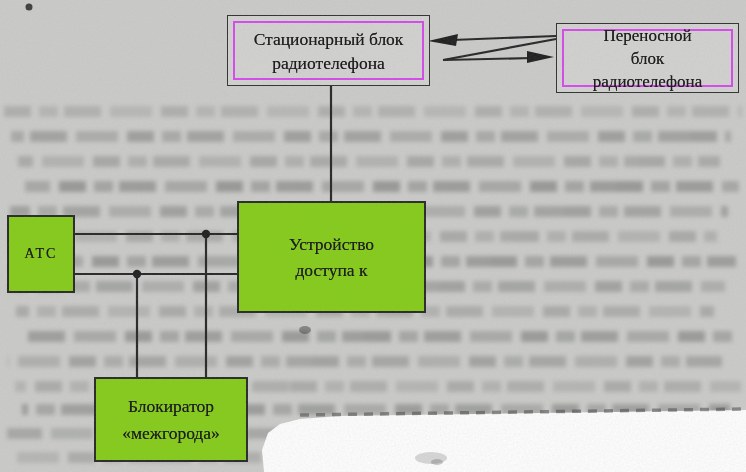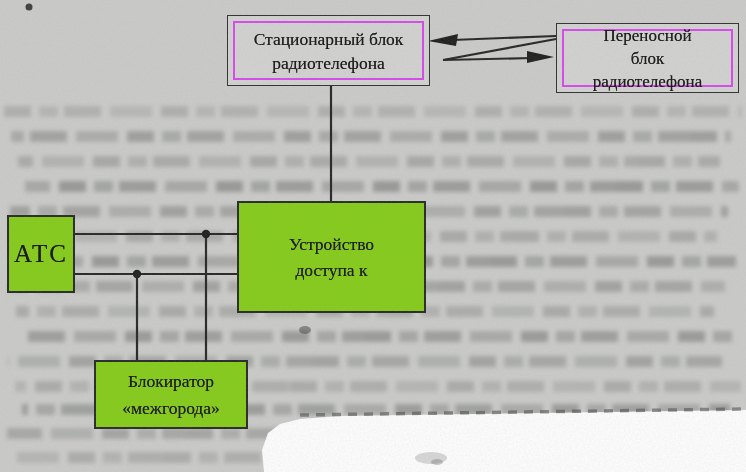--- a/index.html
+++ b/index.html
@@ -33,22 +33,22 @@
   .dbl-inner{
     box-sizing:border-box;width:100%;height:100%;
     border:2px solid #d946ef;
     display:flex;flex-direction:column;justify-content:center;
     text-align:center;color:#141414;
   }
   .bline{text-shadow:0 0 .6px rgba(10,10,10,.7);}
   #box-stationary{left:227px;top:15px;width:203px;height:71px;font-size:17.5px;line-height:24px;}
   #box-portable {left:556px;top:3px; width:183px;height:70px;font-size:17px;  line-height:23px;margin-top:20px;}
   #box-coder    {left:237px;top:201px;width:189px;height:112px;font-size:17.5px;line-height:26px;}
-  #box-ats      {left:7px;  top:215px;width:68px; height:78px; font-size:25px; letter-spacing:2px;}
-  #box-blocker  {left:94px; top:360px;width:154px;height:69px; font-size:17.5px;line-height:27px;}
+  #box-ats      {left:7px;  top:215px;width:68px; height:78px; font-size:14px; letter-spacing:2px;}
+  #box-blocker  {left:94px; top:377px;width:154px;height:85px; font-size:17.5px;line-height:27px;}
   #noise{position:absolute;left:0;top:0;z-index:5;pointer-events:none;}
 </style>
 </head>
 <body>
 
 <div id="stage">
 
   <div id="ghosts">
       <div class="ghost" style="top: 106px; left: 4px; right: 4px; background-position: 0px 0px; opacity: 0.42;"></div>
       <div class="ghost" style="top: 131px; left: 11px; right: 15px; background-position: -41px 0px; opacity: 0.66;"></div>

